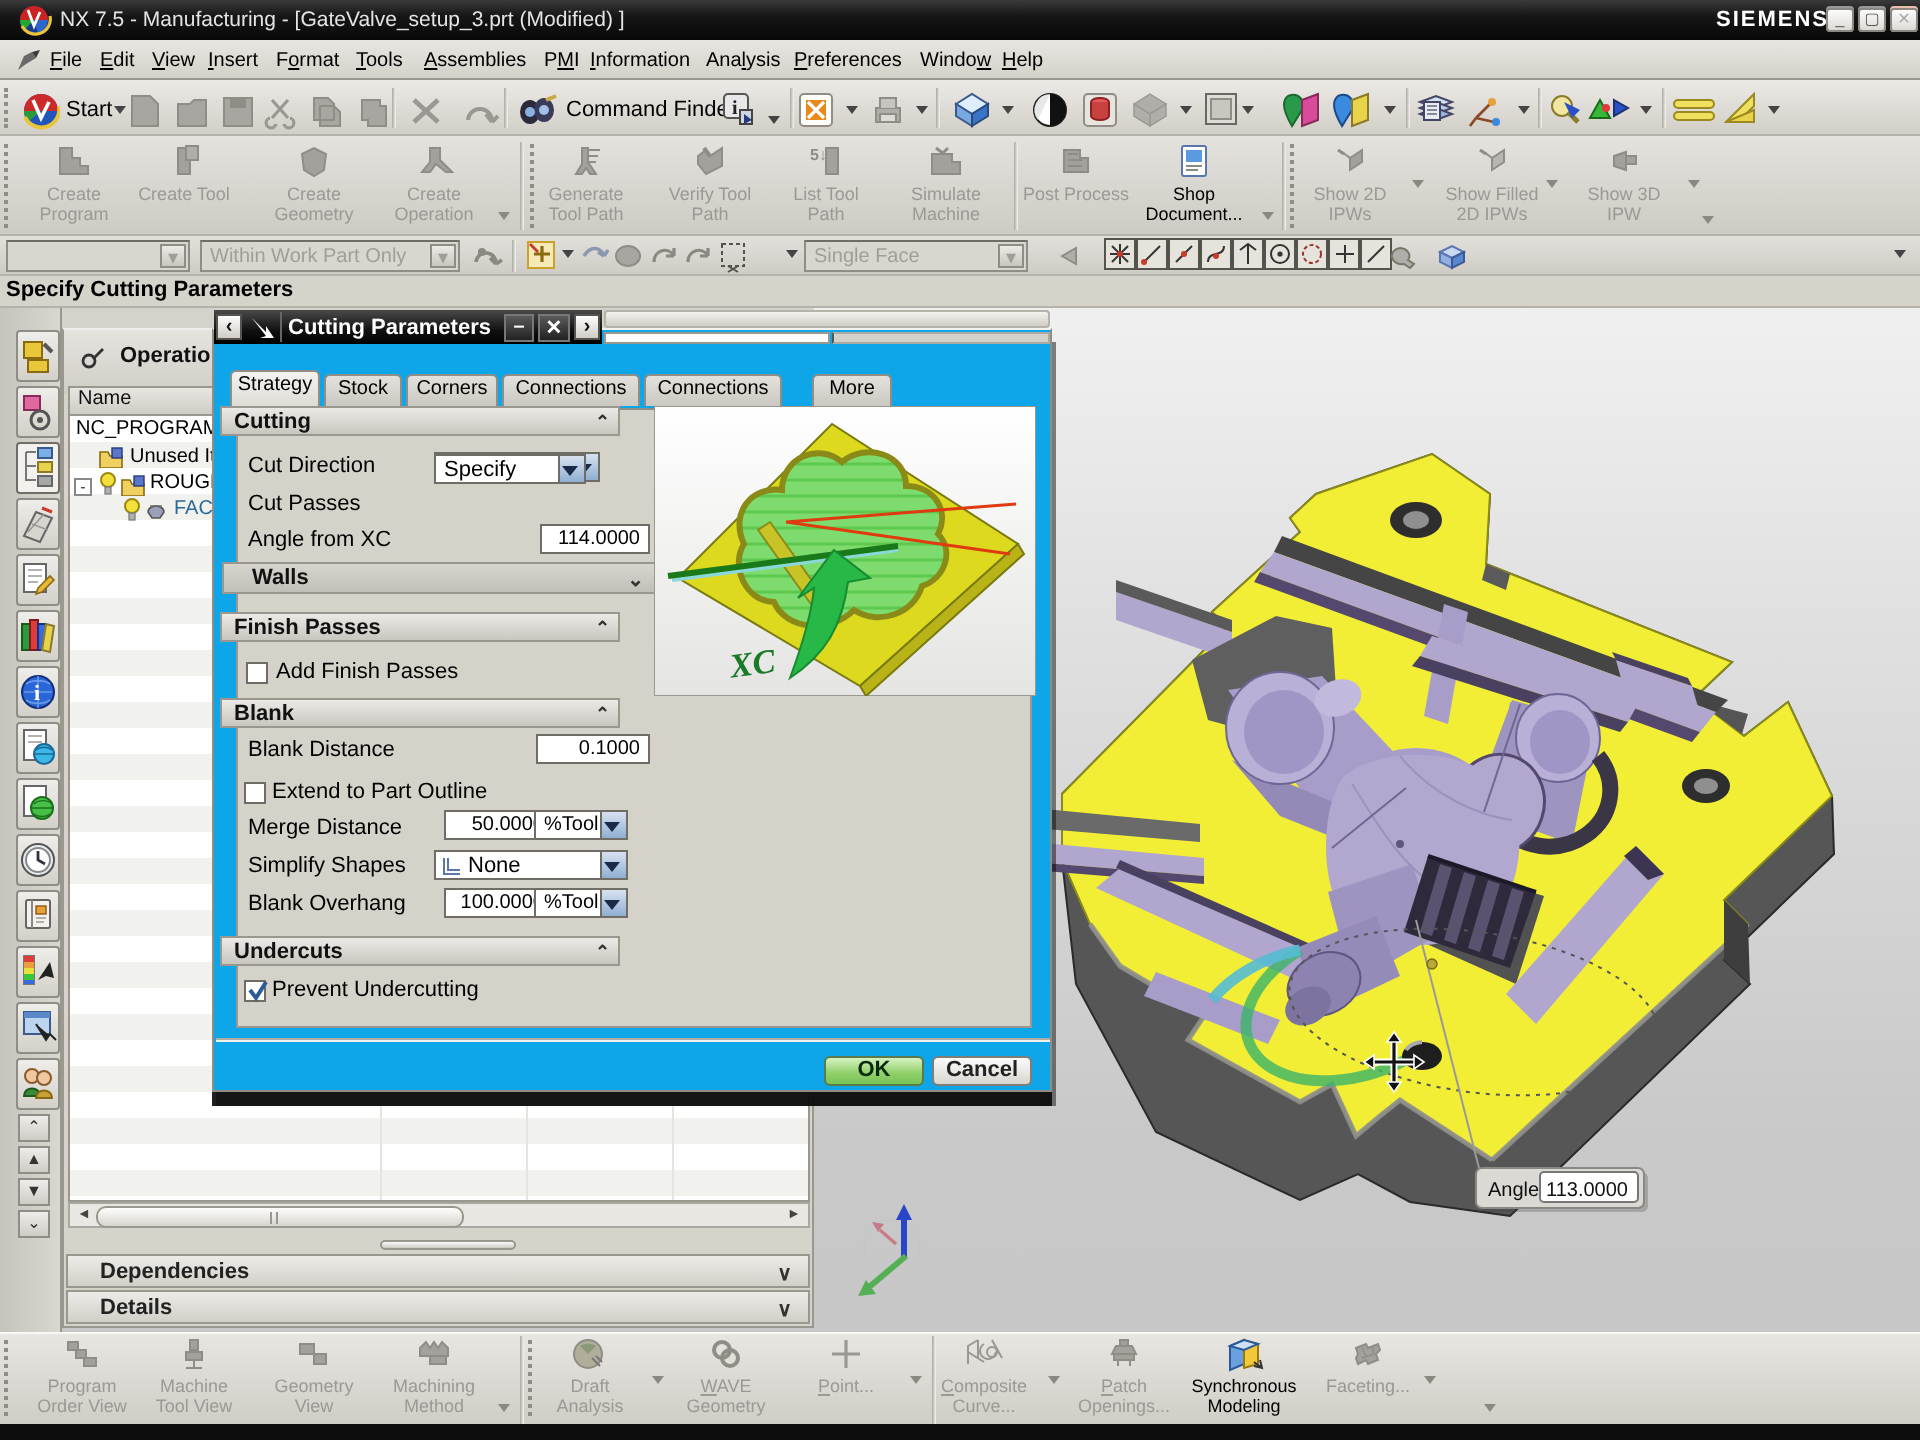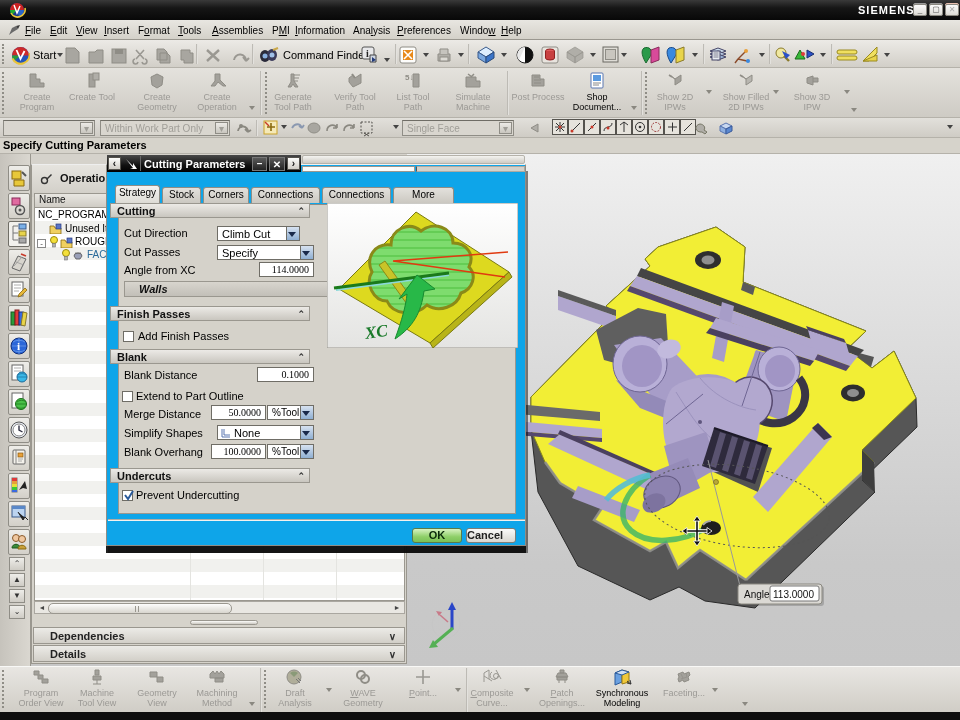--- a/index.html
+++ b/index.html
@@ -57,44 +57,45 @@
 #tabs { left:8px; top:20px; height:18px; font-size:10px; color:#000; }
 .tab { position:absolute; top:2px; height:16px; background:linear-gradient(#e3e1dc,#cbc8c1); border:1px solid #8f8d86; border-bottom:none; border-radius:3px 3px 0 0; text-align:center; padding-top:1px; overflow:hidden; }
 .tabsel { top:0; height:18px; background:linear-gradient(#f4f3f1,#dddbd5); z-index:3; }
 #tabpage { left:11px; top:39px; width:398px; height:310px; background:#d5d2ca; border:1px solid #9a978f; border-top-color:#8f8d86; }
 .grp { position:absolute; left:3px; width:200px; height:15px; background:linear-gradient(#eceae6,#c9c6bf); border:1px solid #9a978f; font-size:11px; font-weight:bold; color:#111; padding:1px 0 0 6px; }
 .grp .ar { position:absolute; right:4px; top:2px; font-size:9px; color:#333; font-weight:bold; }
 .lbl { position:absolute; font-size:11px; color:#000; }
 .combo { position:absolute; height:15px; background:#fff; border:1px solid #6f6d66; font-size:11px; padding:1px 0 0 4px; }
 .combo .cbtn { position:absolute; right:0px; top:0px; width:13px; height:13px; background:linear-gradient(#d7e2f0,#8fafd2); border-left:1px solid #6f6d66; }
 .combo .tri { position:absolute; right:3px; top:5px; width:0; height:0; border-left:4px solid transparent; border-right:4px solid transparent; border-top:5px solid #1a2a4a; }
-.numin { position:absolute; height:15px; background:#fff; border:1px solid #6f6d66; font-size:11px; text-align:right; padding:1px 4px 0 0; font-family:Liberation Serif, serif; font-size:10px; }
+.numin { position:absolute; height:15px; background:#fff; border:1px solid #6f6d66; font-size:11px; text-align:right; padding:1px 4px 0 0; font-family:Liberation Sans, sans-serif; font-size:10px;margin-left:11px; }
 .chk { position:absolute; width:11px; height:11px; background:#fff; border:1px solid #6f6d66; }
-.subbar { position:absolute; left:17px; width:218px; height:16px; background:linear-gradient(#d8d5ce,#c2bfb8); border:1px solid #9a978f; font-size:11px; font-weight:bold; color:#111; padding:1px 0 0 14px;font-style:italic; }
+.subbar { position:absolute; left:4px; width:218px; height:16px; background:linear-gradient(#d8d5ce,#c2bfb8); border:1px solid #9a978f; font-size:11px; font-weight:bold; color:#111; padding:1px 0 0 14px; }
 #okbtn { left:305px; top:363px; width:50px; height:15px; background:linear-gradient(#d8f2c2,#8ecf68 60%,#7ac257); border:1px solid #5a7a4a; border-radius:3px; font-size:11px; font-weight:bold; text-align:center; color:#0a2a0a; }
-#cancelbtn { left:359px; top:363px; width:50px; height:15px; background:linear-gradient(#fbfbfa,#d8d6d0); border:1px solid #7f7d76; border-radius:3px; font-size:11px; font-weight:bold; color:#222; }
+#cancelbtn { left:359px; top:363px; width:50px; height:15px; background:linear-gradient(#fbfbfa,#d8d6d0); border:1px solid #7f7d76; border-radius:3px; font-size:11px; font-weight:bold; text-align:center; color:#222; }
 
 #btoolbar { left:0; top:666px; width:960px; height:46px; background:linear-gradient(#e8e6e2,#d0cdc6); border-top:1px solid #f8f8f6; }
 .bbtn { top:668px; text-align:center; font-size:9px; color:#9b9995; line-height:10px; position:absolute; }
 .bbtn .ic { display:block; margin:0 auto 2px auto; width:22px; height:18px; }
 #blackbar { left:0; top:712px; width:960px; height:8px; background:#0d0d0d; }
 </style>
 </head>
 <body>
 <div id="app">
 
   <div id="titlebar" class="abs"></div>
   <svg class="abs" style="left:9px;top:2px" width="17" height="16" viewBox="0 0 17 16">
     <circle cx="8" cy="8" r="7" fill="#1a3a8a"></circle>
     <path d="M1,8 A7,7 0 0 1 15,8 Z" fill="#cc2222"></path>
     <path d="M3,13 A7,7 0 0 1 1,8 L8,8 Z" fill="#22aa33"></path>
     <path d="M8,8 L15,8 A7,7 0 0 1 10,14.7 Z" fill="#2a66cc"></path>
     <path d="M2,11 A7.5,7.5 0 0 0 16,6" stroke="#e8c43a" stroke-width="1.6" fill="none"></path>
     <path d="M5,3 L8,11 L11,4" stroke="#fff" stroke-width="1.4" fill="none"></path>
   </svg>
+  <div id="titletext" class="abs">NX 7.5 - Manufacturing - [GateValve_setup_3.prt (Modified) ]</div>
   <div id="siemens" class="abs">SIEMENS</div>
   <div class="winbtn abs" style="left:913px;">_</div>
   <div class="winbtn abs" style="left:929px;">□</div>
   <div class="winbtn abs" style="left:945px;background:linear-gradient(#f4a08a,#c83a1a);border-color:#e8c0b0;">✕</div>
 
   <div id="menubar" class="abs"></div>
   <svg class="abs" style="left:8px;top:24px" width="14" height="13">
       <path d="M1,11 L4,4 L8,2 L10,5 L5,8 Z" fill="#6a6a6a"></path>
       <path d="M8,2 L12,1 L10,5 Z" fill="#3a3a3a"></path>
     </svg>
@@ -635,28 +636,28 @@
     <div class="navbar2 abs" style="top:480px">Details<span class="chev">∨</span></div>
   </div>
 
   <div id="dlg" class="abs">
     <div id="tabs" class="abs">
       <div class="tab tabsel" style="left:0px;width:45px">Strategy</div>
       <div class="tab" style="left:47px;width:39px">Stock</div>
       <div class="tab" style="left:88px;width:46px">Corners</div>
       <div class="tab" style="left:136px;width:69px">Connections</div>
       <div class="tab" style="left:207px;width:69px">Connections</div>
-      <div class="tab" style="left:278px;width:61px">More</div>
+      <div class="tab" style="left:291px;width:40px">More</div>
     </div>
     <div id="tabpage" class="abs"></div>
     <div class="grp" style="top:38px">Cutting<span class="ar">⌃</span></div>
     <div class="lbl" style="left:17px;top:62px">Cut Direction</div>
     <div class="combo" style="left:110px;top:61px;width:83px">Climb Cut<span class="cbtn"></span><span class="tri"></span></div>
     <div class="lbl" style="left:17px;top:81px">Cut Passes</div>
-    <div class="combo" style="left:110px;top:80px;width:97px">Specify<span class="cbtn"></span><span class="tri"></span></div>
+    <div class="combo" style="left:110px;top:62px;width:76px">Specify<span class="cbtn"></span><span class="tri"></span></div>
     <div class="lbl" style="left:17px;top:99px">Angle from XC</div>
     <div class="numin" style="left:152px;top:97px;width:55px">114.0000</div>
     <div class="subbar" style="top:116px">Walls<span class="ar" style="position:absolute;right:6px;top:2px;font-size:10px;font-weight:bold;color:#333">⌄</span></div>
     <div class="grp" style="top:141px">Finish Passes<span class="ar">⌃</span></div>
     <div class="chk" style="left:16px;top:166px"></div>
     <div class="lbl" style="left:31px;top:165px">Add Finish Passes</div>
     <div class="grp" style="top:184px">Blank<span class="ar">⌃</span></div>
     <div class="lbl" style="left:17px;top:204px">Blank Distance</div>
     <div class="numin" style="left:150px;top:202px;width:57px">0.1000</div>
     <div class="chk" style="left:15px;top:226px"></div>

